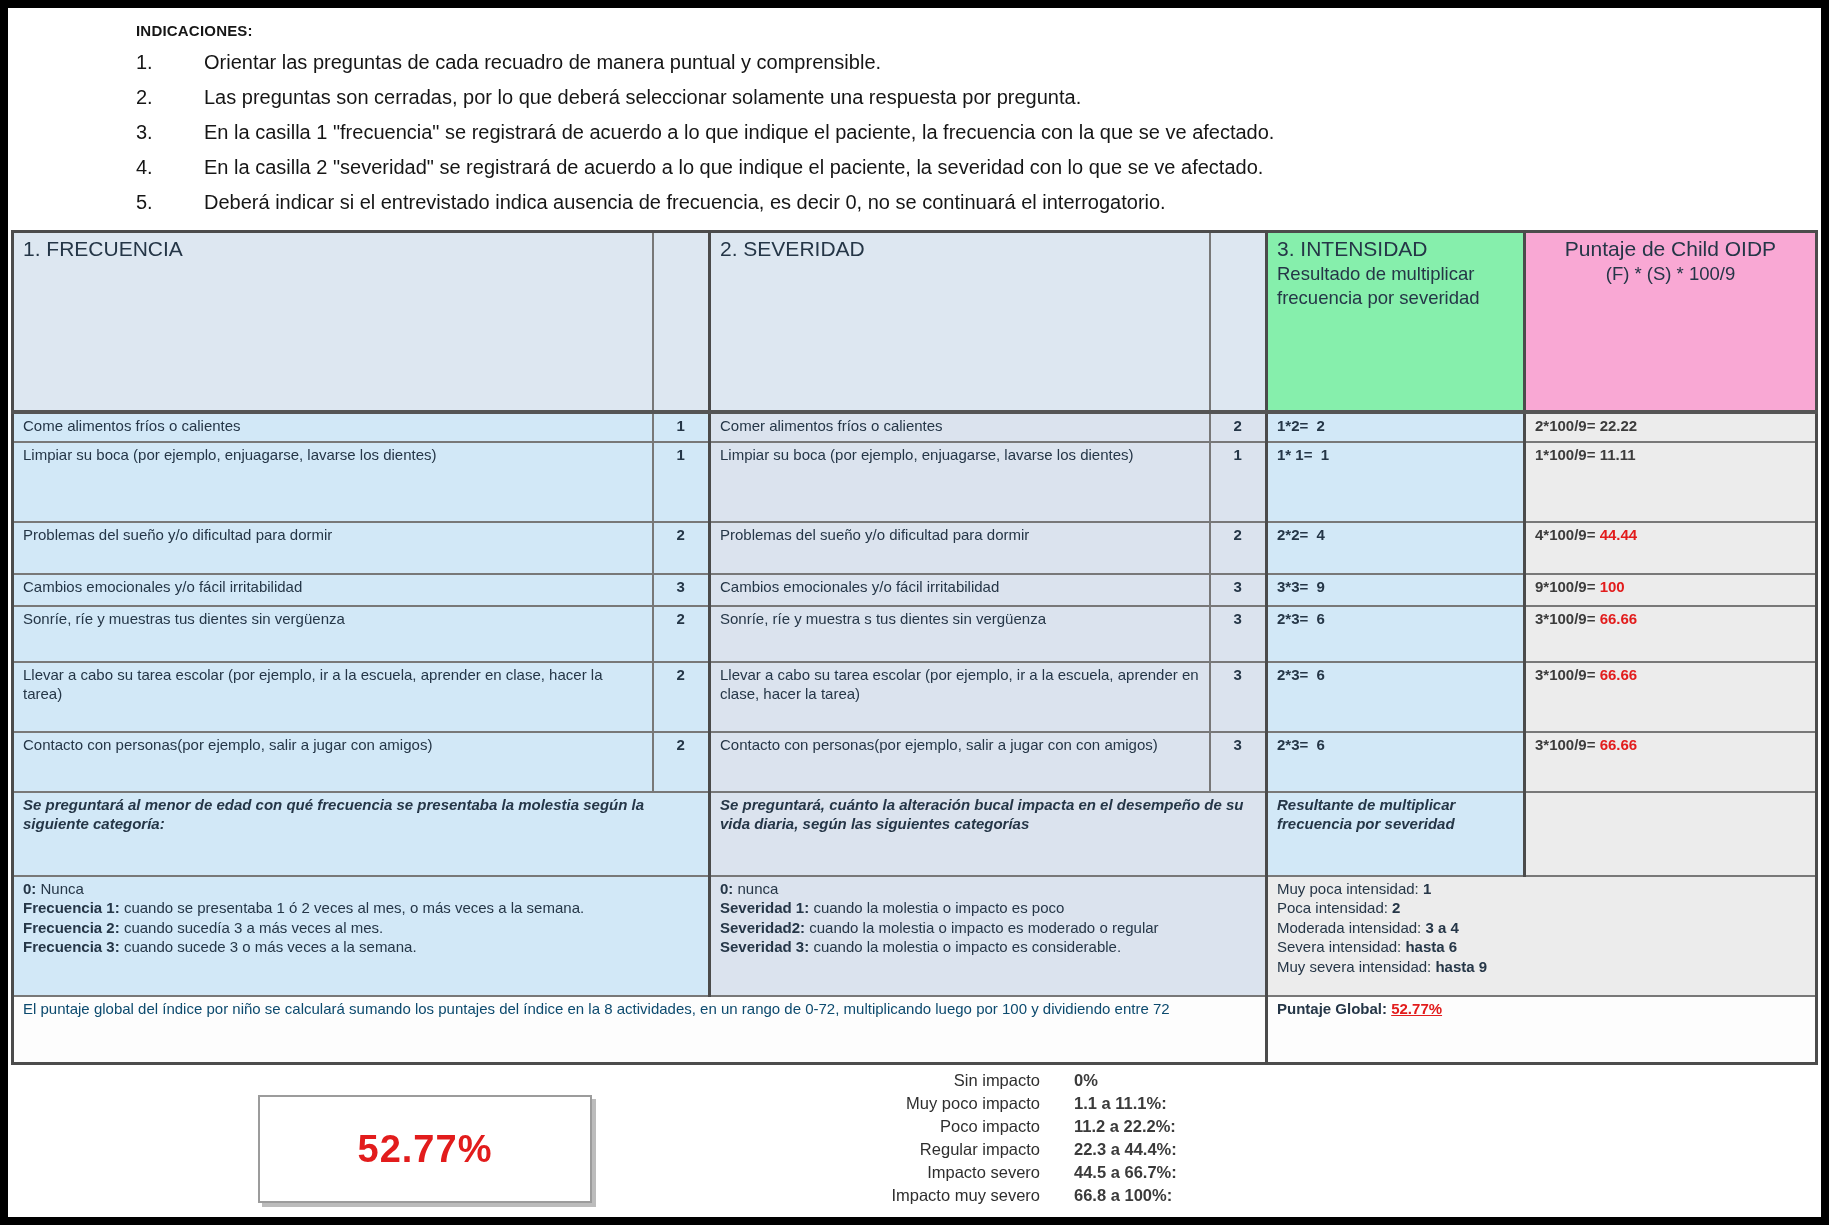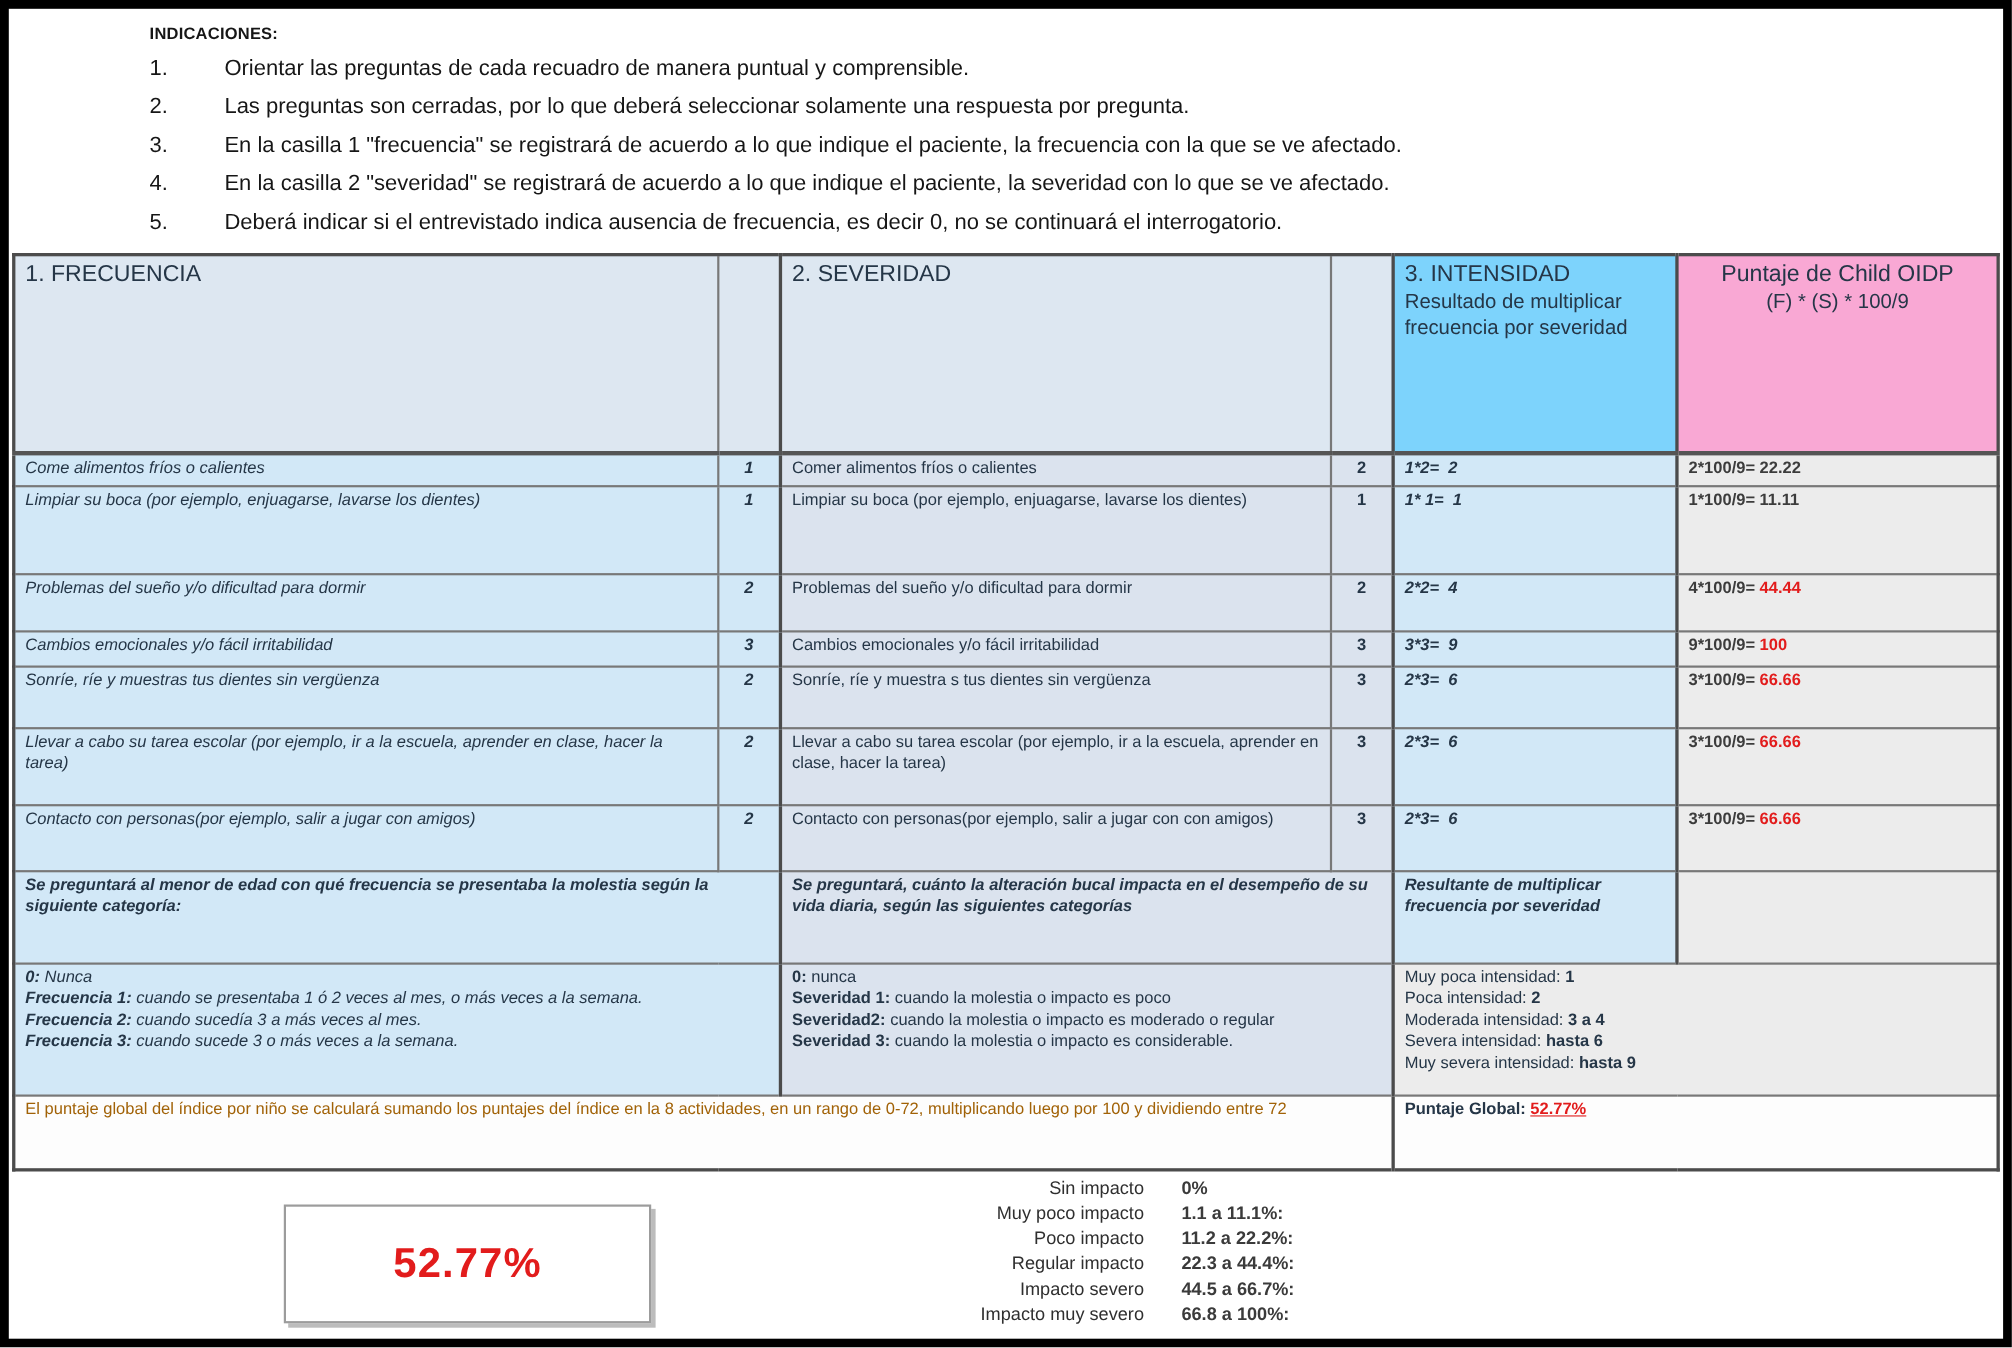--- a/index.html
+++ b/index.html
@@ -9,40 +9,40 @@
   .indications{padding:14px 20px 6px 128px;color:#161616;}
   .ind-title{font-size:15px;font-weight:bold;margin-bottom:10px;letter-spacing:.2px;}
   .ind-item{display:flex;font-size:20px;margin-bottom:9px;line-height:1.3;}
   .ind-num{width:68px;flex:0 0 68px;}
   
   table.tbl{border-collapse:collapse;table-layout:fixed;width:1807px;margin-left:3px;font-size:15px;color:#253647;}
   table.tbl{border:3px solid #4c4c4c;}
   .tbl td{border:2px solid #787878;padding:2px 9px;vertical-align:top;line-height:1.3;}
   .hdr td{border-bottom:4px solid #555;}
   .sep-l{border-left:3px solid #4b4b4b !important;}
-  .bg-blue{background:#d2e8f7;font-style:italic;}
+  .bg-blue{background:#d2e8f7;}
   .bg-gblue{background:#dbe3ee;}
   .bg-gray{background:#ececec;}
   .bg-hdrblue{background:#dde7f1;}
-  .bg-hdrint{background:#7dd3fc;}
+  .bg-hdrint{background:#86efac;}
   .bg-hdrgray{background:#f9a8d4;text-align:center;}
   .bg-white{background:#fdfdfd;}
   .hd-main{font-size:21px;font-weight:normal;padding-top:6px;}
   .hd-sub{font-size:18.5px;font-weight:normal;line-height:1.65;}
   .score{text-align:center;font-weight:bold;}
   .intcell{font-weight:bold;white-space:pre;}
   .ptscell{font-weight:bold;color:#3c3c3c;}
   .red{color:#e21c1c;}
   .u{text-decoration:underline;}
   .itx{font-style:italic;font-weight:bold;line-height:1.55;padding-top:4px;}
   .ctr{text-align:left;}
   .cat{line-height:1.55;padding-top:4px;}
   .cat .ln b{font-weight:bold;}
   .just{text-align:justify;}
-  .glob{font-size:15px;color:#a16207;line-height:1.5;padding-top:3px;}
+  .glob{font-size:15px;color:#0c4a6e;line-height:1.5;padding-top:3px;}
   .glob-pts{font-weight:bold;font-size:15px;padding-top:3px;}
   
   .bottom{position:relative;height:170px;}
   .score-box{position:absolute;left:250px;top:30px;width:330px;height:104px;background:#fff;
     border:2px solid #9c9c9c;box-shadow:4px 4px 0 #bcbcbc;display:flex;align-items:center;justify-content:center;}
   .score-box span{font-size:38px;font-weight:bold;letter-spacing:1px;}
   .scale{position:absolute;left:0;top:6px;width:1516px;display:grid;grid-template-columns:1032px 1fr;column-gap:34px;row-gap:4px;font-size:16.5px;color:#2f2f2f;}
   .scale .lbl{text-align:right;}
   .scale .val{font-weight:bold;color:#3b3b3b;}
 </style>

